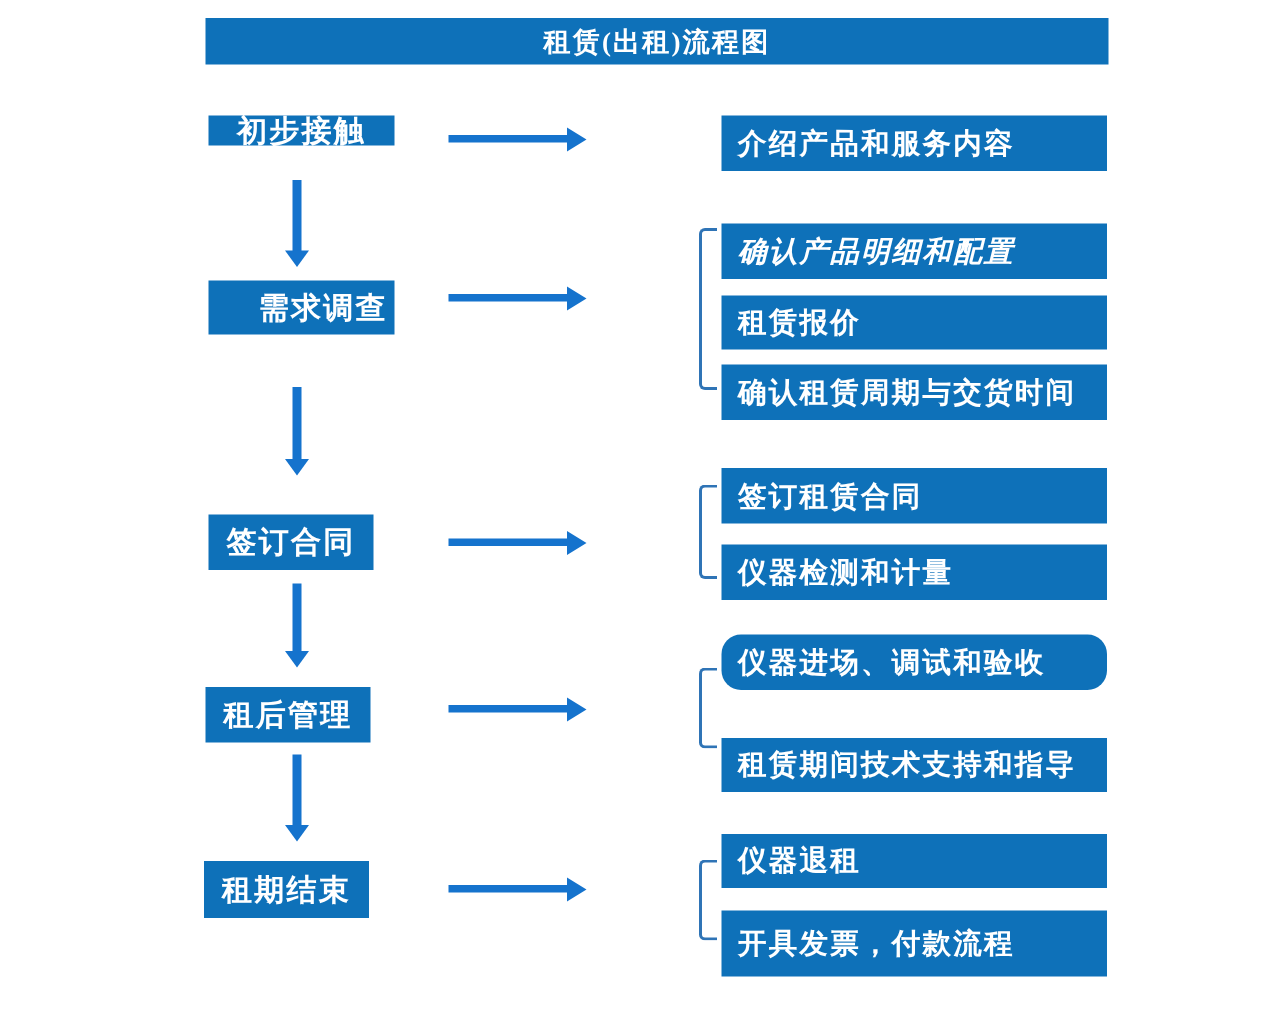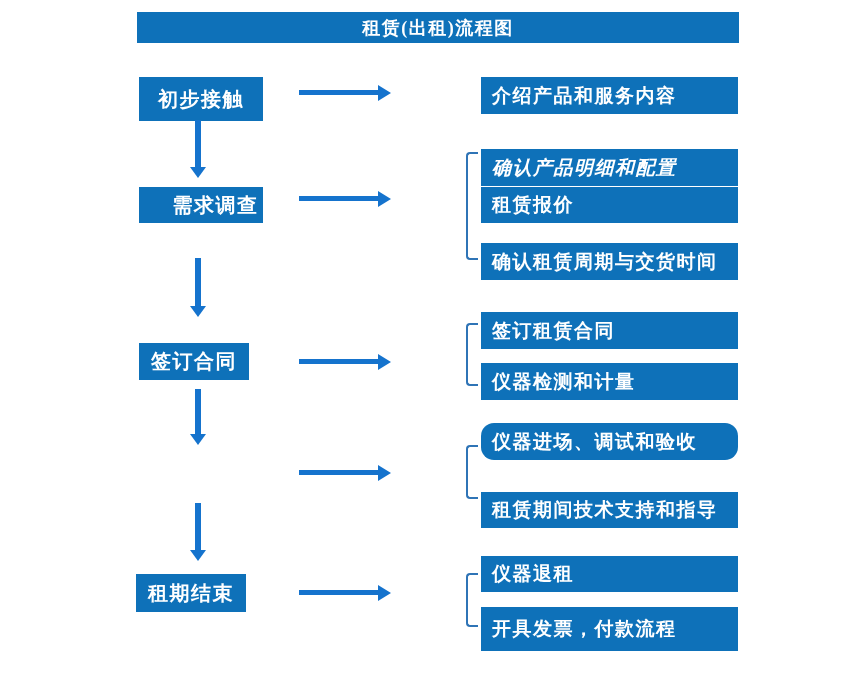--- a/index.html
+++ b/index.html
@@ -31,29 +31,29 @@
     justify-content: center;
     font-size: 20px;
   }
   .detail-box {
     left: 444px; width: 257px;
     justify-content: flex-start;
     padding-left: 11px;
     font-size: 19px;
   }
   
-  .s1 { left: 102px; top: 77px;  width: 124px; height: 44px; }
+  .s1 { left: 102px; top: 77px;  width: 124px; height: 20px; }
   .s2 { left: 102px; top: 187px; width: 124px; height: 36px; padding-left: 29px; }
   .s3 { left: 102px; top: 343px; width: 110px; height: 37px; }
   .s4 { left: 100px; top: 458px; width: 110px; height: 37px; }
   .s5 { left: 99px;  top: 574px; width: 110px; height: 38px; }
   
   .r1  { top: 77px;  height: 37px; }
   .r2a { top: 149px; height: 37px; font-style: italic; }
-  .r2b { top: 187px; height: 36px; }
+  .r2b { top: 197px; height: 36px; }
   .r2c { top: 243px; height: 37px; }
   .r3a { top: 312px; height: 37px; }
   .r3b { top: 363px; height: 37px; }
   .r4a { top: 423px; height: 37px; border-radius: 13px; }
   .r4b { top: 492px; height: 36px; }
   .r5a { top: 556px; height: 36px; }
   .r5b { top: 607px; height: 44px; }
   
   .harrow { position: absolute; left: 262px; width: 92px; height: 16px; }
   .harrow .shaft {
@@ -106,20 +106,21 @@
 </head>
 <body>
 
 <div class="canvas">
 
   <div class="box title-bar">租赁(出租)流程图</div>
 
   <div class="box step-box s1">初步接触</div>
   <div class="box step-box s2">需求调查</div>
   <div class="box step-box s3">签订合同</div>
+  <div class="box step-box s4">租后管理</div>
   <div class="box step-box s5">租期结束</div>
 
   <div class="varrow v1">
       <div class="shaft"></div>
       <div class="head"></div>
     </div>
   <div class="varrow v2">
       <div class="shaft"></div>
       <div class="head"></div>
     </div>

